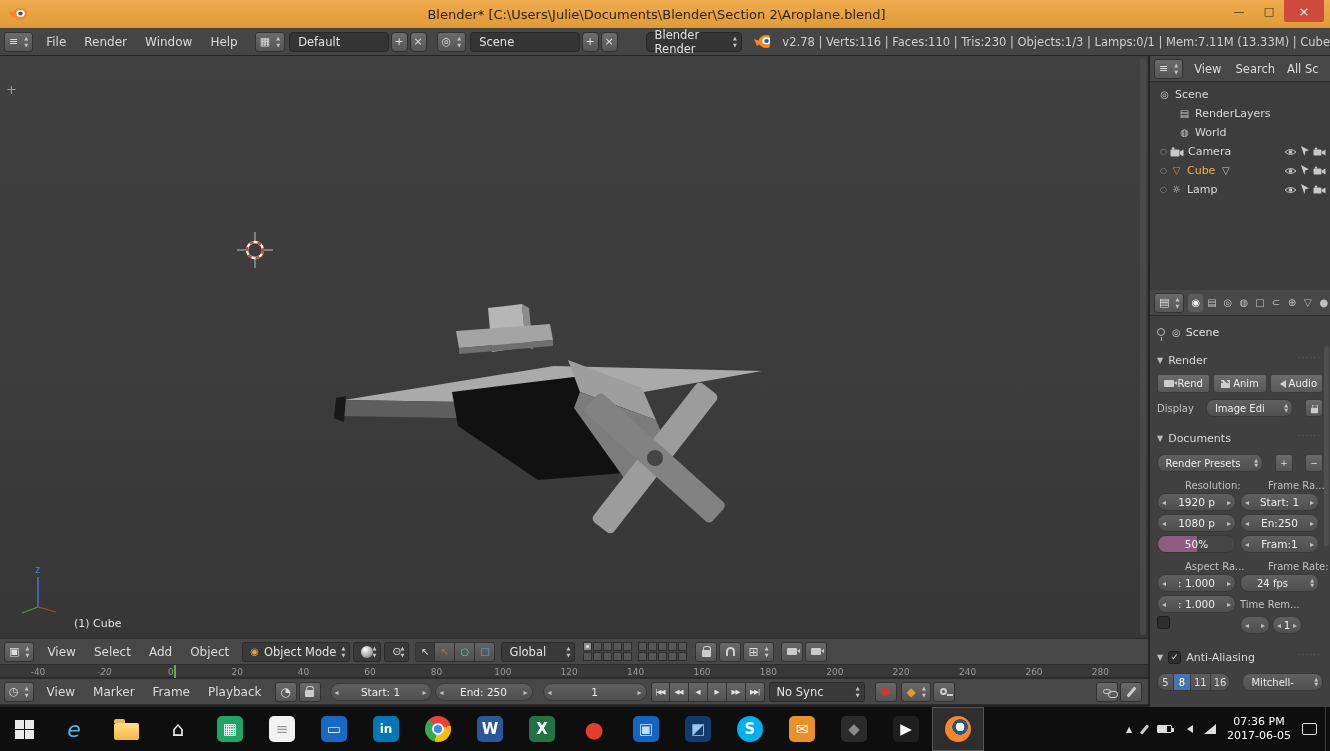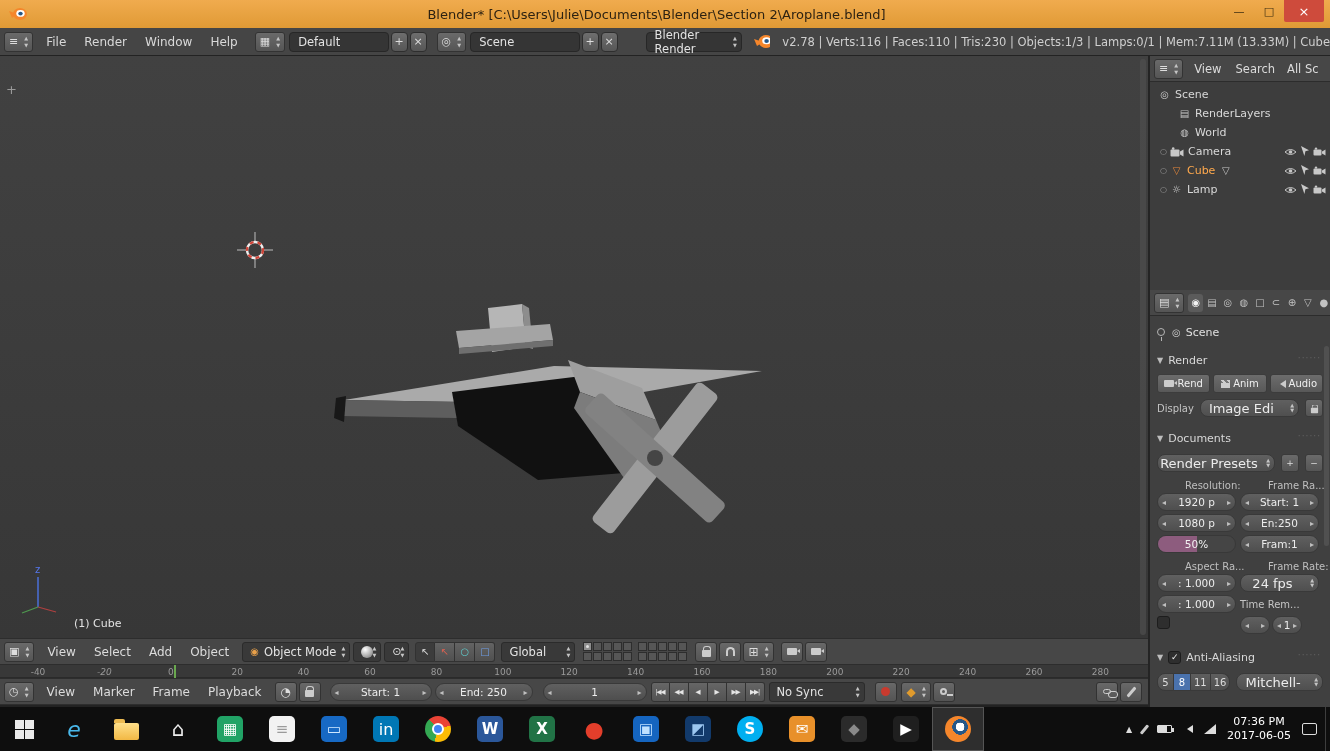--- a/index.html
+++ b/index.html
@@ -83,23 +83,23 @@
 .props-body{padding:4px 7px;position:relative;}
 .pscroll{position:absolute;right:1px;top:30px;width:5px;height:200px;background:#5b5b5b;border-radius:3px;opacity:.6;}
 .breadcrumb{display:flex;align-items:center;gap:5px;height:20px;margin-top:2px;font-size:11px;color:#e0e0e0;}
 .i-pin{width:8px;height:8px;border:1px solid #b5b5b5;border-radius:50%;position:relative;margin-right:2px;}
 .i-pin::after{content:"";position:absolute;left:3px;top:8px;width:1px;height:4px;background:#b5b5b5;}
 .ph{display:flex;align-items:center;gap:5px;font-size:11px;color:#d8d8d8;position:relative;height:16px;}
 .ph .tri{font-size:8px;color:#bdbdbd;}
 .ph::after{content:"······";position:absolute;right:2px;top:1px;color:#606060;font-size:9px;letter-spacing:1px;}
 .btnrow{display:flex;gap:3px;margin-top:6px;}
 .abtn{flex:1;height:19px;background:linear-gradient(#6c6c6c,#585858);border:1px solid #3c3c3c;border-radius:3px;display:flex;align-items:center;justify-content:center;gap:3px;font-size:10px;color:#efefef;overflow:hidden;white-space:nowrap;}
-.disprow{display:flex;align-items:center;gap:6px;margin-top:6px;}
+.disprow{display:flex;align-items:center;gap:12px;margin-top:6px;}
 .plabel{font-size:10px;color:#c4c4c4;white-space:nowrap;}
-.pdrop{flex:1;height:18px;background:linear-gradient(#606060,#4f4f4f);border:1px solid #393939;border-radius:8px;display:flex;align-items:center;padding-left:8px;font-size:13px;color:#ececec;}
+.pdrop{flex:1;height:18px;background:linear-gradient(#606060,#4f4f4f);border:1px solid #393939;border-radius:8px;display:flex;align-items:center;padding-left:8px;font-size:10px;color:#ececec;text-align:center;}
 .minibtn{width:18px;height:18px;background:linear-gradient(#6a6a6a,#555);border:1px solid #3a3a3a;border-radius:3px;display:flex;align-items:center;justify-content:center;color:#ddd;font-size:9px;}
 .pgrid{display:grid;grid-template-columns:79px 79px;gap:3px 4px;margin-top:2px;}
 .lblrow{display:grid;grid-template-columns:79px 79px;gap:4px;margin-top:8px;font-size:10px;color:#bfbfbf;margin-left:28px;}
 .slider{position:relative;border-radius:9px;overflow:hidden;background:#454545;border:1px solid #383838;height:18px;display:flex;align-items:center;justify-content:center;font-size:10.5px;color:#f2f2f2;}
 .slider .fill{position:absolute;left:0;top:0;bottom:0;background:#8d5c7e;}
 .slider .txt{position:relative;}
 .check{width:13px;height:13px;background:#2e2e2e;border:1px solid #1d1d1d;border-radius:3px;display:inline-flex;align-items:center;justify-content:center;color:#ececec;font-size:9px;}
 .seg{display:flex;}
 .seg span{min-width:17px;padding:0 3px;height:18px;display:flex;align-items:center;justify-content:center;font-size:10px;color:#ddd;background:linear-gradient(#5e5e5e,#4f4f4f);border:1px solid #393939;border-left:none;}
 .seg span:first-child{border-left:1px solid #393939;border-radius:8px 0 0 8px;}
@@ -584,21 +584,21 @@
         <span class="tb-slot">
           <span class="tb-ic" style="background: rgb(33, 163, 102); border-radius: 5px; color: rgb(255, 255, 255);">▦</span>
         </span>
         <span class="tb-slot">
           <span class="tb-ic" style="background: rgb(242, 242, 242); border-radius: 5px; color: rgb(154, 154, 154);">≡</span>
         </span>
         <span class="tb-slot">
           <span class="tb-ic" style="background: rgb(23, 105, 196); border-radius: 5px; color: rgb(207, 232, 255);">▭</span>
         </span>
         <span class="tb-slot">
-          <span class="tb-ic" style="background: rgb(0, 119, 181); border-radius: 5px; color: rgb(255, 255, 255); font-weight: normal; font-size: 16px;">in</span>
+          <span class="tb-ic" style="background: rgb(0, 119, 181); border-radius: 5px; color: rgb(255, 255, 255); font-weight: bold; font-size: 12px;">in</span>
         </span>
         <span class="tb-slot">
           <span class="tb-ic i-chrome"></span>
         </span>
         <span class="tb-slot">
           <span class="tb-ic" style="background: rgb(43, 87, 154); border-radius: 5px; color: rgb(255, 255, 255); font-weight: bold;">W</span>
         </span>
         <span class="tb-slot">
           <span class="tb-ic" style="background: rgb(33, 115, 70); border-radius: 5px; color: rgb(255, 255, 255); font-weight: bold;">X</span>
         </span>

